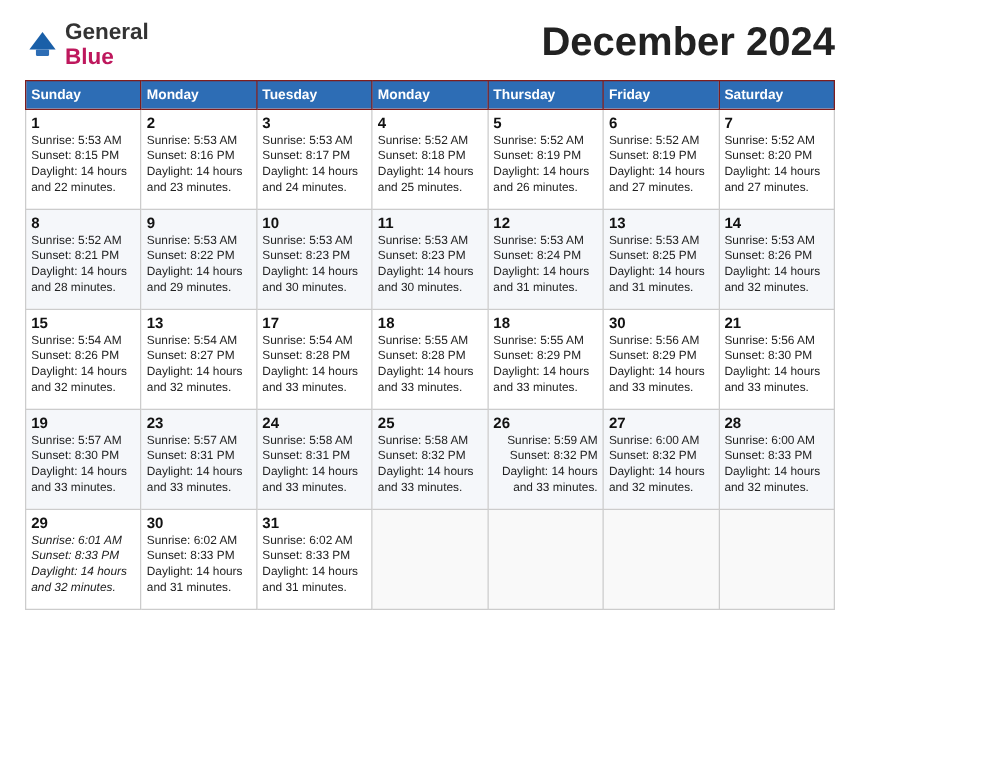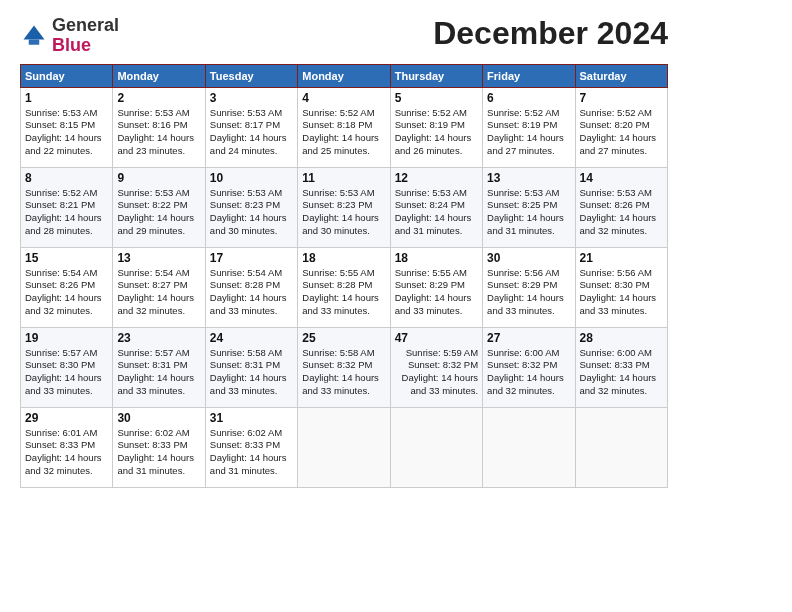--- a/index.html
+++ b/index.html
@@ -300,21 +300,21 @@
 and 33 minutes.</div>
           </td>
           <td>
             <span class="day-num">25</span>
             <div class="day-info" style="white-space: pre-line;">Sunrise: 5:58 AM
 Sunset: 8:32 PM
 Daylight: 14 hours
 and 33 minutes.</div>
           </td>
           <td>
-            <span class="day-num">47</span>
+            <span class="day-num">26</span>
             <div class="day-info" style="white-space: pre-line; text-align: right;">Sunrise: 5:59 AM
 Sunset: 8:32 PM
 Daylight: 14 hours
 and 33 minutes.</div>
           </td>
           <td>
             <span class="day-num">27</span>
             <div class="day-info" style="white-space: pre-line;">Sunrise: 6:00 AM
 Sunset: 8:32 PM
 Daylight: 14 hours
@@ -324,21 +324,21 @@
             <span class="day-num">28</span>
             <div class="day-info" style="white-space: pre-line;">Sunrise: 6:00 AM
 Sunset: 8:33 PM
 Daylight: 14 hours
 and 32 minutes.</div>
           </td>
         </tr>
         <tr>
           <td>
             <span class="day-num">29</span>
-            <div class="day-info" style="white-space: pre-line;">Sunrise: 6:01 AM
+            <div class="day-info" style="white-space: pre-line; font-style: italic;">Sunrise: 6:01 AM
 Sunset: 8:33 PM
 Daylight: 14 hours
 and 32 minutes.</div>
           </td>
           <td>
             <span class="day-num">30</span>
             <div class="day-info" style="white-space: pre-line;">Sunrise: 6:02 AM
 Sunset: 8:33 PM
 Daylight: 14 hours
 and 31 minutes.</div>

